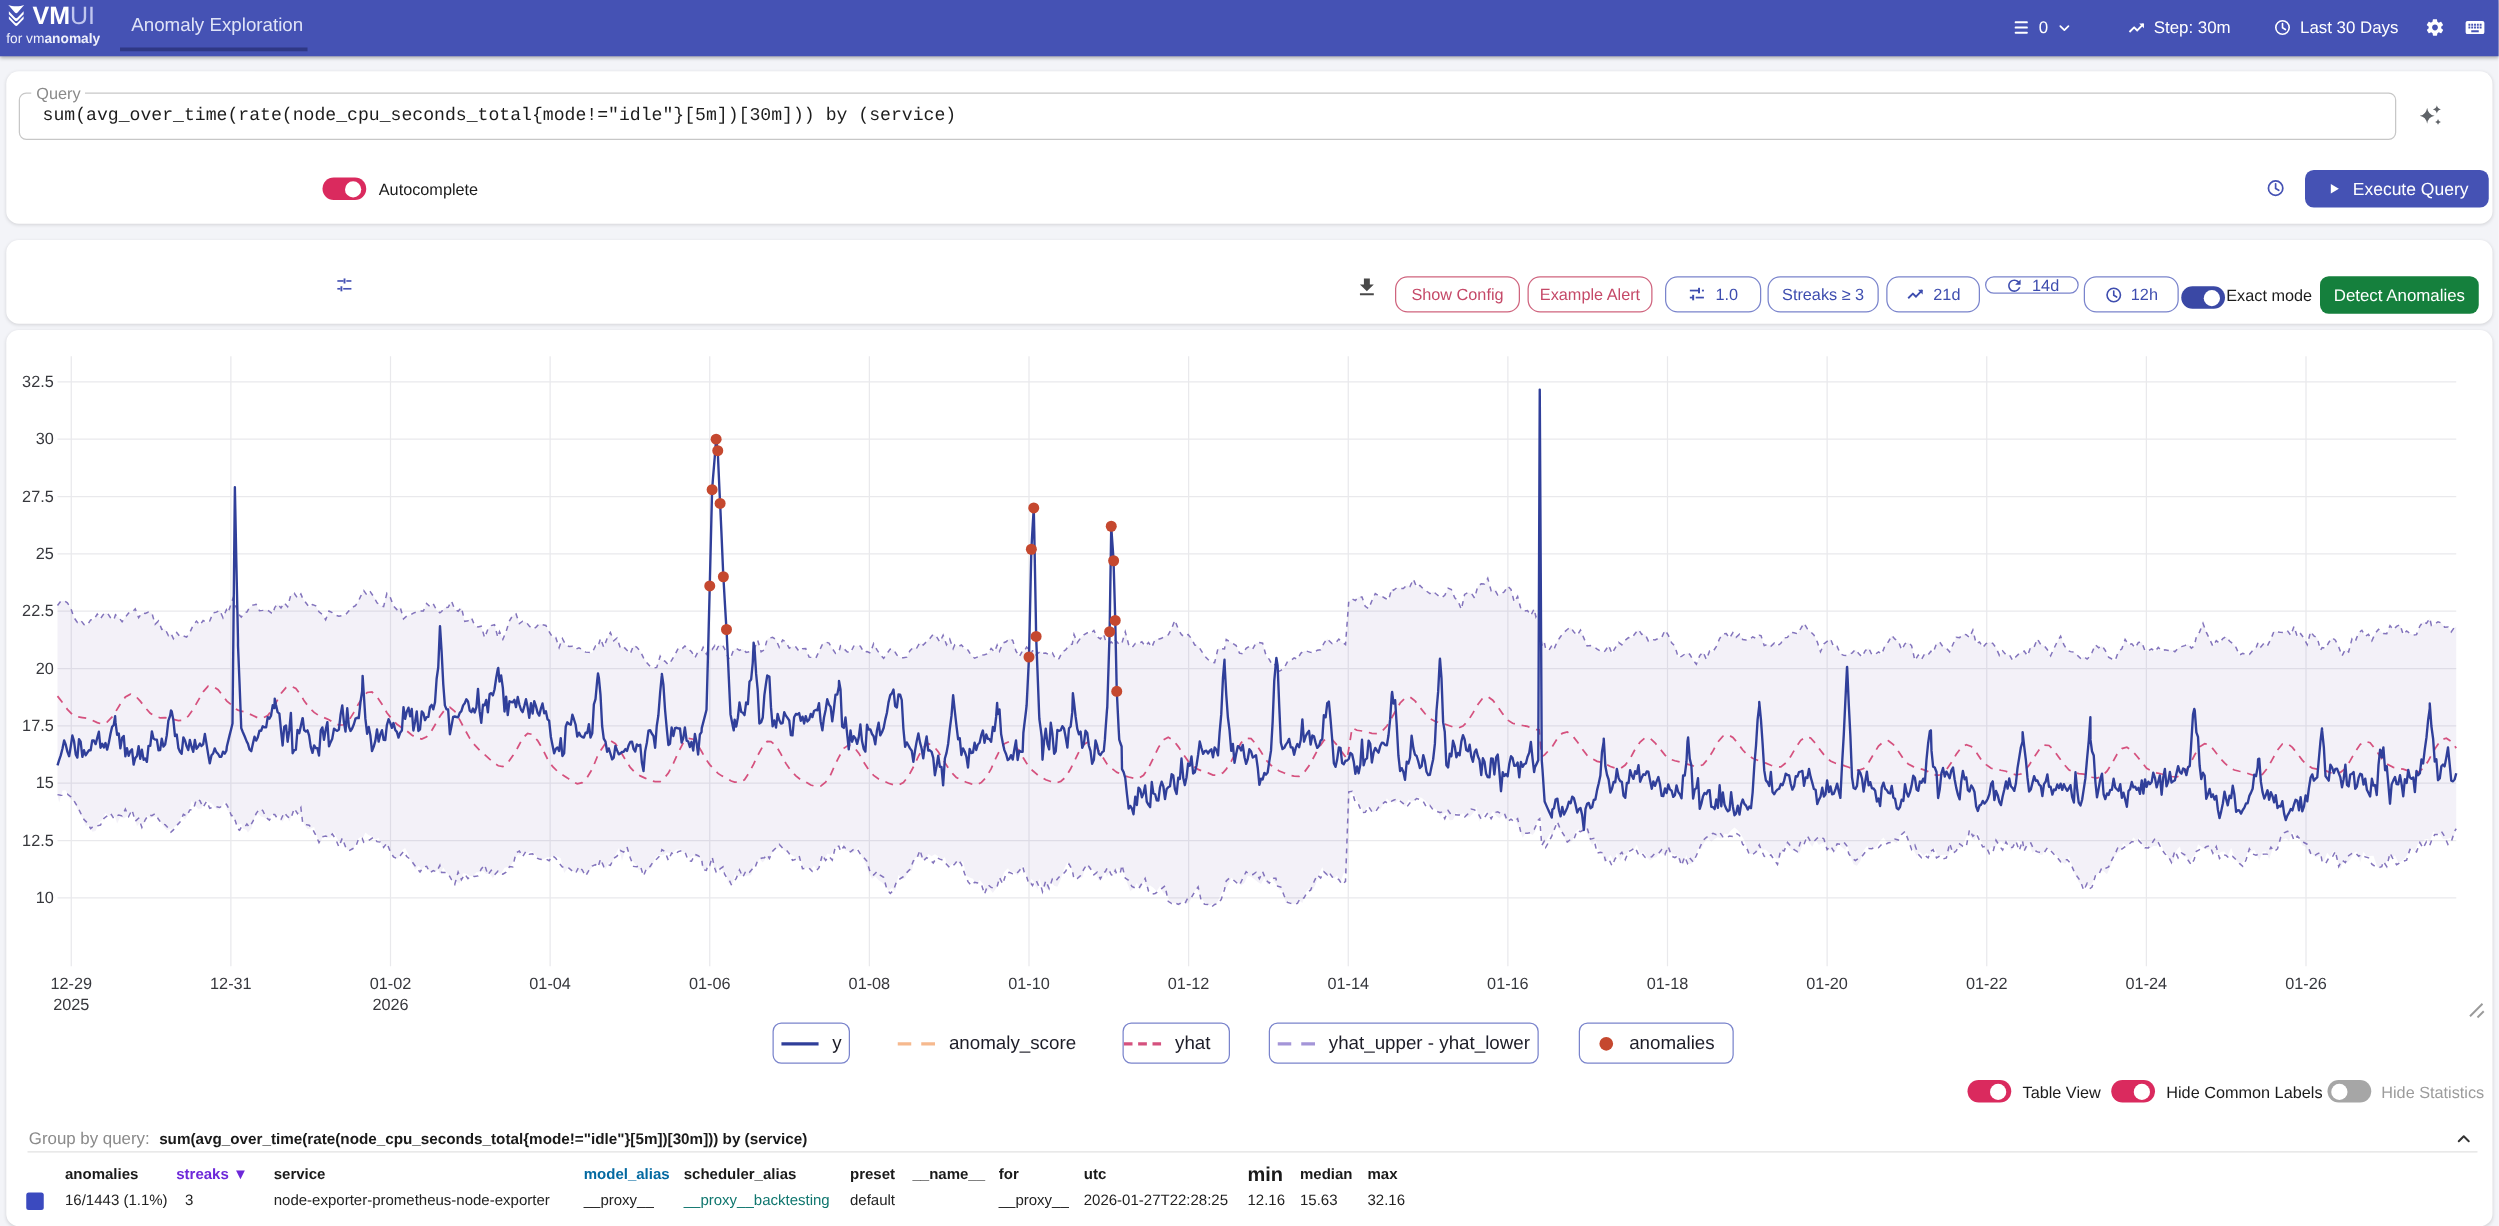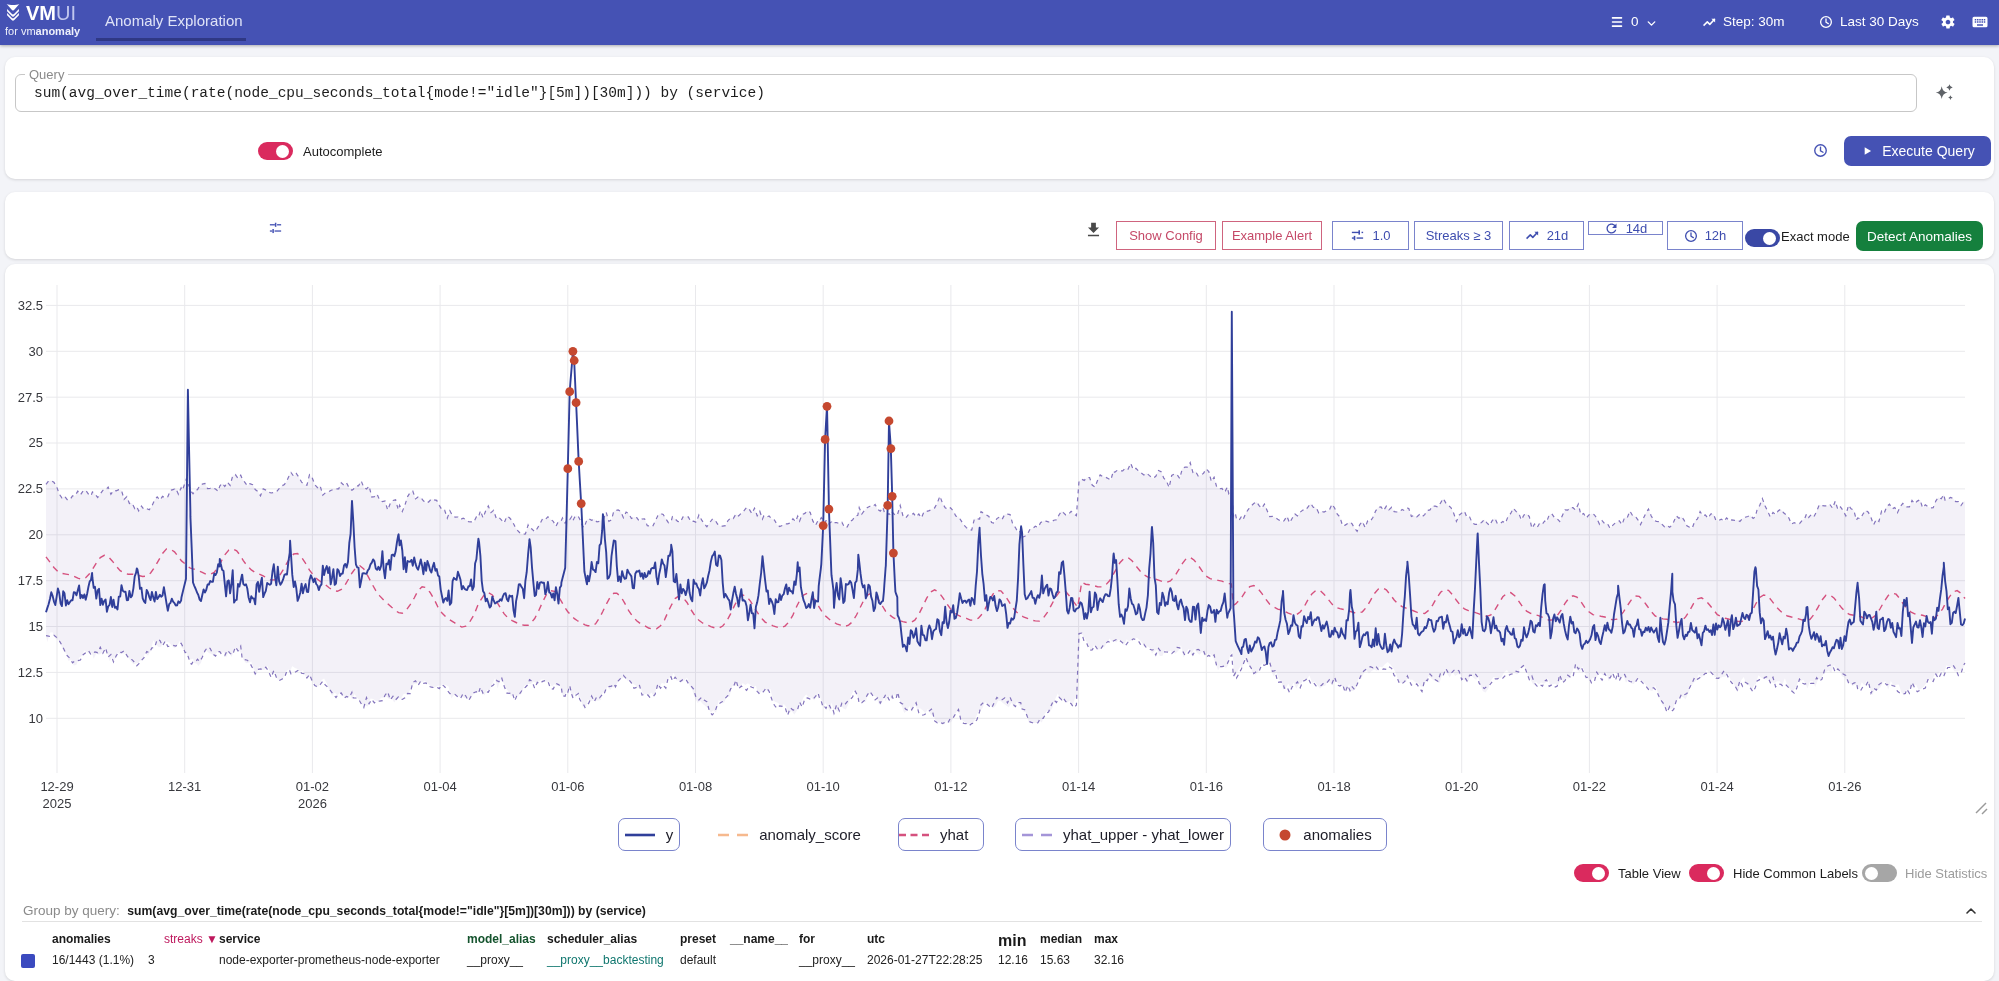--- a/index.html
+++ b/index.html
@@ -1,18 +1,18 @@
 <!DOCTYPE html>
 <html><head><meta charset="utf-8"><style>
 *{margin:0;padding:0;box-sizing:border-box}
 body{width:1999px;height:981px;font-family:"Liberation Sans",sans-serif;background:#f3f4f8;position:relative;overflow:hidden}
 .card{position:absolute;left:5px;width:1989px;background:#fff;border-radius:10px;box-shadow:0 1px 3px rgba(0,0,0,0.13)}
 .fset{position:absolute;border:1px solid #c7c7c7;border-radius:6px;background:#fff}
 .fset .lg{position:absolute;top:-9px;left:9px;background:#fff;padding:0 4px;font-size:13px;color:#8a8a8a;line-height:17px}
-.obtn{position:absolute;display:flex;align-items:center;justify-content:center;gap:7px;border-radius:0;background:#fff;font-size:13px;white-space:nowrap}
+.obtn{position:absolute;display:flex;align-items:center;justify-content:center;gap:7px;border-radius:10px;background:#fff;font-size:13px;white-space:nowrap}
 .red{border:1px solid #cf647e;color:#c54968}
 .blu{border:1px solid #7a84cc;color:#3e4daf}
 .lab{position:absolute;white-space:nowrap}
 </style></head><body>
 <div style="position:absolute;left:0;top:0;width:1999px;height:45px;background:#4552b4;box-shadow:0 1px 3px rgba(0,0,0,0.3)">
     <div style="position:absolute;left:5px;top:3px"><svg width="16" height="18" viewBox="0 0 16 21">
         <g fill="#fff">
           <path d="M0.6 1.1 C4.4 2.8 11.6 2.8 15.4 1.1 L9.5 8.0 C8.4 9.2 7.6 9.2 6.5 8.0 Z"></path>
           <path d="M1.1 7.0 L6.5 12.6 C7.6 13.8 8.4 13.8 9.5 12.6 L14.9 7.0 L14.9 9.7 L9.5 15.3 C8.4 16.5 7.6 16.5 6.5 15.3 L1.1 9.7 Z"></path>
           <path d="M1.1 11.6 L6.5 17.2 C7.6 18.4 8.4 18.4 9.5 17.2 L14.9 11.6 L14.9 14.3 L9.5 19.9 C8.4 21.1 7.6 21.1 6.5 19.9 L1.1 14.3 Z"></path>
@@ -272,23 +272,23 @@
     <div style="position:absolute;left:1857px;top:600px;width:35px;height:18px;border-radius:9px;background:#a6a6a6">
       <div style="position:absolute;left:3px;top:2.5px;width:13px;height:13px;border-radius:50%;background:#fff"></div>
     </div>
     <div class="lab" style="left:1900px;top:602px;font-size:13px;color:#9c9c9c">Hide Statistics</div>
     <div class="lab" style="left:18px;top:639px;font-size:13.5px;color:#8a8a8a">Group by query: &nbsp;<b style="color:#1a1a1a;font-size:12.2px">sum(avg_over_time(rate(node_cpu_seconds_total{mode!="idle"}[5m])[30m])) by (service)</b></div>
     <div style="position:absolute;left:1958px;top:639px"><svg width="16" height="16" viewBox="0 0 24 24" style="">
         <path d="M6 15l6-6 6 6" fill="none" stroke="#333" stroke-width="2.4" stroke-linecap="round" stroke-linejoin="round"></path>
       </svg></div>
     <div style="position:absolute;left:17px;top:657px;width:1960px;height:1px;background:#e2e2e2"></div>
     <div class="lab" style="left:47px;top:668px;font-size:12px;font-weight:bold;color:#1a1a1a">anomalies</div>
-    <div class="lab" style="left:159px;top:668px;font-size:12px;font-weight:normal;color:#be185d">streaks ▼</div>
+    <div class="lab" style="left:136px;top:668px;font-size:12px;font-weight:bold;color:#6d28d9">streaks ▼</div>
     <div class="lab" style="left:214px;top:668px;font-size:12px;font-weight:bold;color:#1a1a1a">service</div>
-    <div class="lab" style="left:462px;top:668px;font-size:12px;font-weight:bold;color:#14532d">model_alias</div>
+    <div class="lab" style="left:462px;top:668px;font-size:12px;font-weight:bold;color:#0369a1">model_alias</div>
     <div class="lab" style="left:542px;top:668px;font-size:12px;font-weight:bold;color:#1a1a1a">scheduler_alias</div>
     <div class="lab" style="left:675px;top:668px;font-size:12px;font-weight:bold;color:#1a1a1a">preset</div>
     <div class="lab" style="left:725px;top:668px;font-size:12px;font-weight:bold;color:#1a1a1a">__name__</div>
     <div class="lab" style="left:794px;top:668px;font-size:12px;font-weight:bold;color:#1a1a1a">for</div>
     <div class="lab" style="left:862px;top:668px;font-size:12px;font-weight:bold;color:#1a1a1a">utc</div>
     <div class="lab" style="left:993px;top:668px;font-size:16px;font-weight:bold;color:#1a1a1a">min</div>
     <div class="lab" style="left:1035px;top:668px;font-size:12px;font-weight:bold;color:#1a1a1a">median</div>
     <div class="lab" style="left:1089px;top:668px;font-size:12px;font-weight:bold;color:#1a1a1a">max</div>
     <div style="position:absolute;left:16px;top:690px;width:14px;height:14px;border-radius:2px;background:#3b4abf"></div>
     <div class="lab" style="left:47px;top:689px;font-size:12px;color:#222">16/1443 (1.1%)</div>

